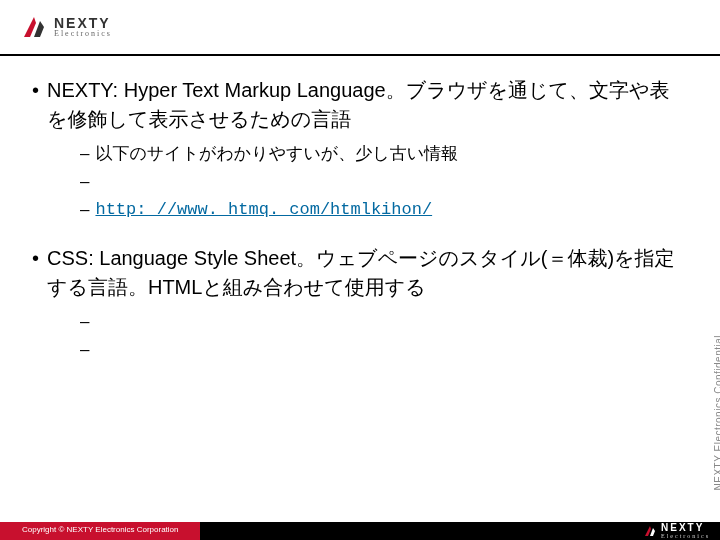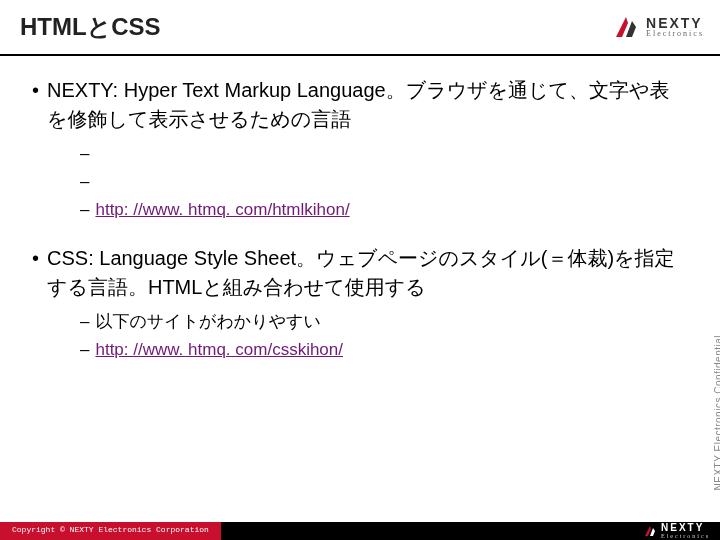--- a/index.html
+++ b/index.html
@@ -38,21 +38,21 @@
     display: flex;
   }
   .bullet1 .dot { margin-right: 8px; }
   .sublist { margin-left: 48px; margin-top: 4px; margin-bottom: 20px; }
   .bullet2 {
     font-size: 17px;
     line-height: 1.65;
     display: flex;
   }
   .bullet2 .dash { margin-right: 6px; }
-  .link { color: #701a75; text-decoration: underline; cursor: pointer; }
+  .link { color: #0369a1; text-decoration: underline; cursor: pointer; font-family: Liberation Mono, monospace; }
   .confidential {
     position: absolute;
     right: 2px;
     top: 62%;
     transform: translateY(-50%) rotate(-90deg);
     transform-origin: right center;
     font-size: 10px;
     color: #888;
     letter-spacing: 0.5px;
   }
@@ -61,82 +61,79 @@
     bottom: 0;
     left: 0;
     right: 0;
     height: 18px;
     display: flex;
   }
   .footer-left {
     background: #c8102e;
     color: #fff;
     font-size: 8px;
-    padding: 3px 12px;
+    padding: 3px 22px;
     flex: 0 0 auto;
-    font-family: Liberation Mono, monospace;
   }
   .footer-mid { flex: 1; background: #000; }
   .footer-right {
     background: #000;
     display: flex;
     align-items: center;
     padding: 0 10px;
     gap: 4px;
   }
   .footer-right .logo-nexty { color: #fff; font-size: 10px; }
   .footer-right .logo-elec { color: #ccc; font-size: 6px; }
 </style>
 </head>
 <body>
 
 <div class="header">
-  <div class="title">HTMLとCSS</div>
   <div class="logo">
     <svg width="28" height="28" viewBox="0 0 28 28">
       <path d="M4 24 L14 4 L16 10 L10 24 Z" fill="#c8102e"></path>
       <path d="M14 24 L20 8 L24 14 L20 24 Z" fill="#333"></path>
     </svg>
     <div class="logo-text">
       <span class="logo-nexty">NEXTY</span>
       <span class="logo-elec">Electronics</span>
     </div>
   </div>
 </div>
 
 <div class="content">
   <div class="bullet1">
     <span class="dot">•</span>
     <span>NEXTY: Hyper Text Markup Language。ブラウザを通じて、文字や表を修飾して表示させるための言語</span>
   </div>
   <div class="sublist">
     <div class="bullet2">
       <span class="dash">–</span>
+      <span>以下のサイトがわかりやすいが、少し古い情報</span>
     </div>
     <div class="bullet2">
       <span class="dash">–</span>
     </div>
     <div class="bullet2">
       <span class="dash">–</span>
       <span class="link">http: //www. htmq. com/htmlkihon/</span>
     </div>
   </div>
 
   <div class="bullet1">
     <span class="dot">•</span>
     <span>CSS: Language Style Sheet。ウェブページのスタイル(＝体裁)を指定する言語。HTMLと組み合わせて使用する</span>
   </div>
   <div class="sublist">
     <div class="bullet2">
       <span class="dash">–</span>
-      <span>以下のサイトがわかりやすい</span>
     </div>
     <div class="bullet2">
       <span class="dash">–</span>
-      <span class="link">http: //www. htmq. com/csskihon/</span>
     </div>
   </div>
 </div>
 
 <div class="confidential">NEXTY Electronics Confidential</div>
 
 <div class="footer">
   <div class="footer-left">Copyright © NEXTY Electronics Corporation</div>
   <div class="footer-mid"></div>
   <div class="footer-right">

